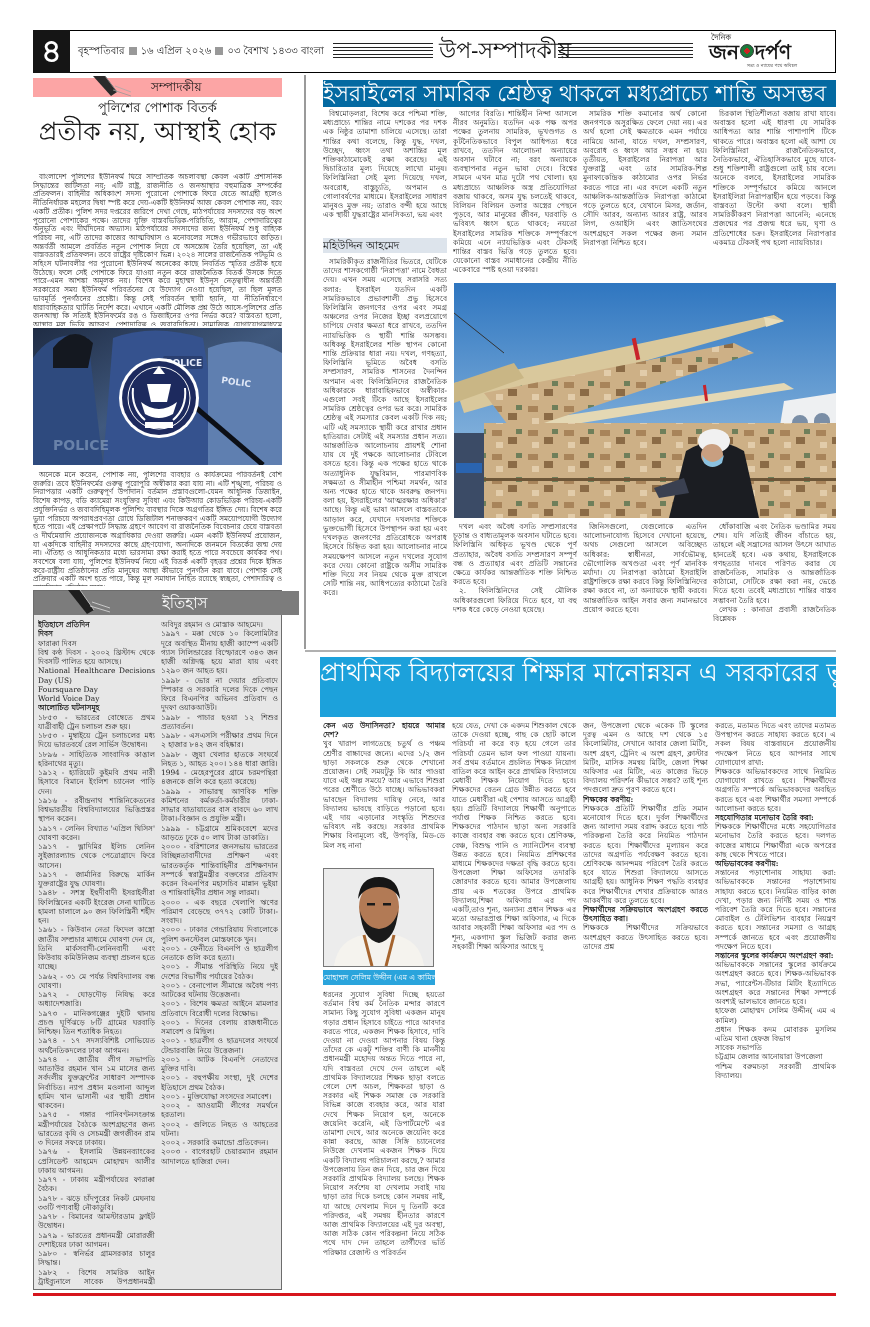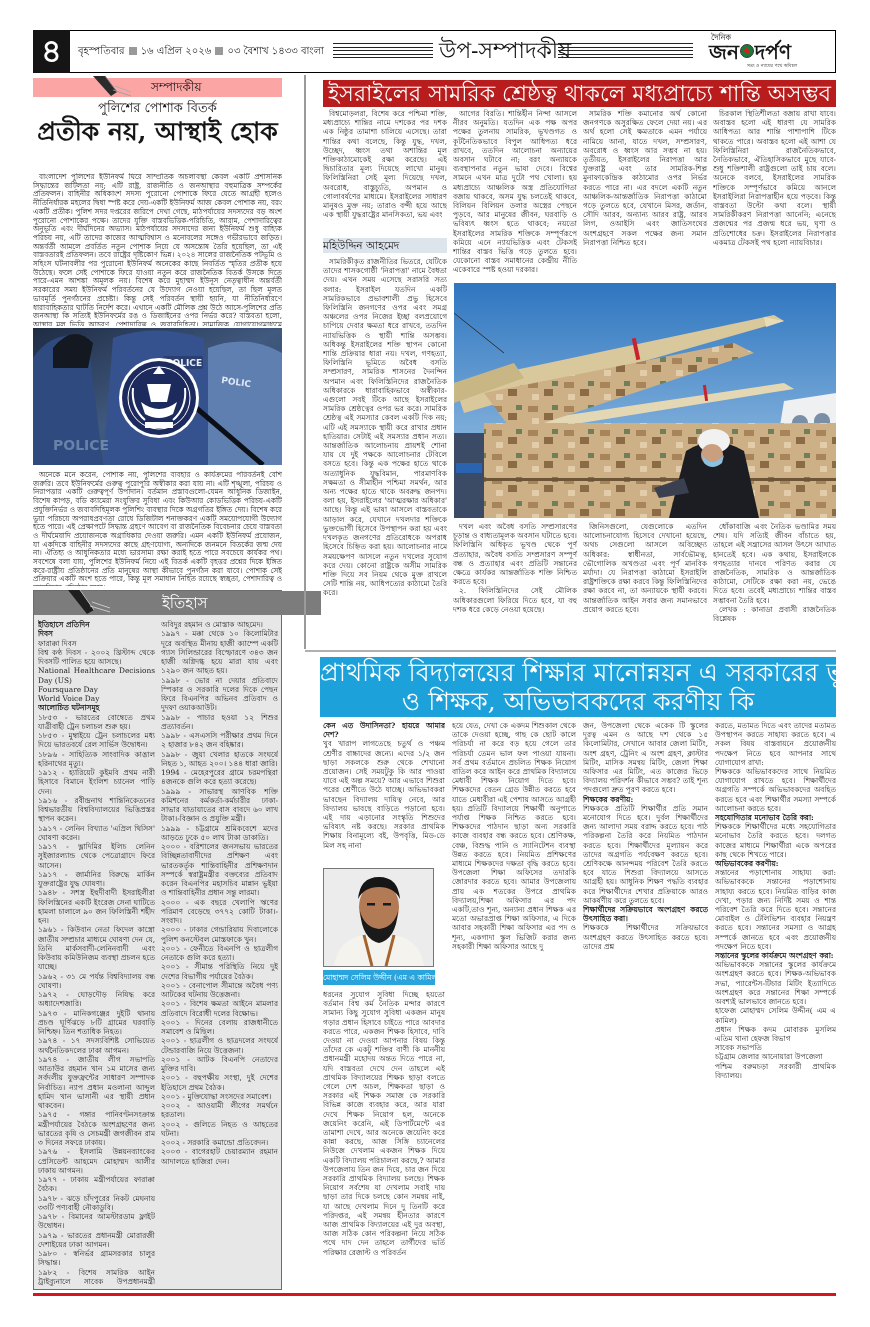--- a/index.html
+++ b/index.html
@@ -26,29 +26,29 @@
 
 
 .ed-bar{left:33px;top:78px;width:249px;height:19px;background:#fca5a5}
 .ed-bar .lbl{position:absolute;left:118px;top:0;font-size:12px;line-height:19px;color:#111}
 .pen{position:absolute}
 .kicker{left:33px;top:99px;width:249px;height:17px;text-align:center;font-size:13px;line-height:17px}
 .ed-head{left:33px;top:119px;width:249px;height:54px;text-align:center;font-size:25px;line-height:26px}
 .ed-body{left:33px;width:249px;font-size:7.2px;line-height:8.7px}
 .photo{overflow:hidden}
 .history{left:33px;top:590px;width:249px;height:700px;border:1px solid #6c6c6c;background:#e7e7e7}
-.history .bar{position:absolute;left:0;top:0;width:287px;height:24px;background:#7c7c7c}
+.history .bar{position:absolute;left:0;top:0;width:265px;height:24px;background:#7c7c7c}
 .history .bar .lbl{position:absolute;left:128px;top:0;color:#fff;font-size:15px;line-height:24px}
 .hcol{position:absolute;top:29px;height:666px;font-size:7.4px;line-height:9.25px}
 .divider{left:304px;top:75px;width:1.5px;height:574px;background:#9a9a9a}
 .hr{left:305px;top:650px;width:531px;height:1.5px;background:#b0b0b0}
 .red-rule{left:33px;top:1293px;width:803px;height:3px;background:#d6151c}
 
 
-.banner1{left:323px;top:80px;width:513px;height:27px;background:#b91c1c;color:#fff;text-align:center;font-size:22px;line-height:27px;white-space:nowrap;overflow:hidden}
+.banner1{left:323px;top:80px;width:513px;height:27px;background:#0369a1;color:#fff;text-align:left;font-size:22px;line-height:27px;white-space:nowrap;overflow:hidden}
 .author-box{left:323px;top:238px;width:124px;height:15px;background:#dde4ec;text-align:left;font-size:10.5px;line-height:15px;white-space:nowrap;overflow:hidden}
 .banner2{left:320px;top:657px;width:516px;height:60px;background:#1ca1db;color:#fff;text-align:center;font-size:25px;line-height:29px;padding-top:1px;overflow:hidden}
 .caption{left:323px;top:970px;width:112px;height:15px;background:#2aa4dc;color:#fff;font-size:7.6px;line-height:15px;text-align:center;white-space:nowrap;overflow:hidden}
 .portrait{left:323px;top:868px;width:111px;height:99px;border:1px solid #777}
 </style>
 </head>
 <body>
 
 <header class="abs hdr">
   <div class="pgnum">৪</div>
@@ -68,21 +68,21 @@
 <div class="abs ed-bar">
   <svg class="pen" style="left:58px;top:-4px" width="42" height="24" viewBox="0 0 42 24">
     <path d="M2 2 L14 2 L26 18 L20 22 Z" fill="#2b2b2b"></path>
     <path d="M14 2 L26 18" stroke="#777" stroke-width="1"></path>
     <path d="M22 16 L40 22" stroke="#999" stroke-width="0.8"></path>
     <path d="M24 12 L40 18" stroke="#aaa" stroke-width="0.8"></path>
   </svg>
   <span class="lbl">সম্পাদকীয়</span>
 </div>
 <div class="abs kicker">পুলিশের পোশাক বিতর্ক</div>
-<h1 class="abs ed-head" style="font-weight:bold">
+<h1 class="abs ed-head" style="font-weight:normal">
   <span style="display:block">প্রতীক নয়, আস্থাই হোক</span>
 </h1>
 <div class="abs txt ed-body" style="top:173px;height:153px">
     <p class="ind">বাংলাদেশ পুলিশের ইউনিফর্ম ঘিরে সাম্প্রতিক অচলাবস্থা কেবল একটি প্রশাসনিক সিদ্ধান্তের জটিলতা নয়; এটি রাষ্ট্র, রাজনীতি ও জনআস্থার বহুমাত্রিক সম্পর্কের প্রতিফলন। বাহিনীর অধিকাংশ সদস্য পুরোনো পোশাকে ফিরে যেতে আগ্রহী হলেও নীতিনির্ধারক মহলের দ্বিধা স্পষ্ট করে দেয়-একটি ইউনিফর্ম আজ কেবল পোশাক নয়, বরং একটি প্রতীক। পুলিশ সদর দপ্তরের জরিপে দেখা গেছে, মাঠপর্যায়ের সদস্যদের বড় অংশ পুরোনো পোশাকের পক্ষে। তাদের যুক্তি বাস্তবভিত্তিক-পরিচিতি, আরাম, পেশাদারিত্বের অনুভূতি এবং দীর্ঘদিনের অভ্যাস। মাঠপর্যায়ের সদস্যদের জন্য ইউনিফর্ম শুধু বাহ্যিক পরিচয় নয়, এটি তাদের কাজের আত্মবিশ্বাস ও মনোবলের সঙ্গেও গভীরভাবে জড়িত। অন্তর্বর্তী আমলে প্রবর্তিত নতুন পোশাক নিয়ে যে অসন্তোষ তৈরি হয়েছিল, তা এই বাস্তবতারই প্রতিফলন। তবে রাষ্ট্রের দৃষ্টিকোণ ভিন্ন। ২০২৪ সালের রাজনৈতিক পটভূমি ও সহিংস ঘটনাবলীর পর পুরোনো ইউনিফর্ম অনেকের কাছে নিবর্তিত স্মৃতির প্রতীক হয়ে উঠেছে। ফলে সেই পোশাকে ফিরে যাওয়া নতুন করে রাজনৈতিক বিতর্ক উসকে দিতে পারে-এমন আশঙ্কা অমূলক নয়। বিশেষ করে মুহাম্মদ ইউনূস নেতৃত্বাধীন অন্তর্বর্তী সরকারের সময় ইউনিফর্ম পরিবর্তনের যে উদ্যোগ নেওয়া হয়েছিল, তা ছিল মূলত ভাবমূর্তি পুনর্গঠনের প্রচেষ্টা। কিন্তু সেই পরিবর্তন স্থায়ী হয়নি, যা নীতিনির্ধারণে ধারাবাহিকতার ঘাটতি নির্দেশ করে। এখানে একটি মৌলিক প্রশ্ন উঠে আসে-পুলিশের প্রতি জনআস্থা কি সত্যিই ইউনিফর্মের রঙ ও ডিজাইনের ওপর নির্ভর করে? বাস্তবতা হলো, আস্থার মূল ভিত্তি আচরণ, পেশাদারিত্ব ও জবাবদিহিতা। সামাজিক যোগাযোগমাধ্যমে সাধারণ মানুষের প্রতিক্রিয়াতেও এই বিষয়টি প্রতিফলিত হয়েছে।</p>
   </div>
 
 <div class="abs photo" style="left:33px;top:328px;width:249px;height:137px">
   <svg width="249" height="137" viewBox="0 0 249 137">
     <defs>
       <linearGradient id="pbg" x1="0" y1="0" x2="1" y2="1">
@@ -258,21 +258,20 @@
   </div>
 <div class="abs txt" style="left:713px;top:522px;width:123px;height:121px">
     <p class="ind">ধোঁকাবাজি এবং নৈতিক ভণ্ডামির সময় শেষ। যদি সত্যিই জীবন বাঁচাতে হয়, তাহলে এই সন্ত্রাসের আসল উৎসে আঘাত হানতেই হবে। এক কথায়, ইসরাইলকে গণহত্যার দানবে পরিণত করার যে রাজনৈতিক, সামরিক ও আন্তর্জাতিক কাঠামো, সেটিকে রক্ষা করা নয়, ভেঙে দিতে হবে। তবেই মধ্যপ্রাচ্যে শান্তির বাস্তব সম্ভাবনা তৈরি হবে।</p>
     <p class="ind">লেখক : কানাডা প্রবাসী রাজনৈতিক বিশ্লেষক</p>
   </div>
 
 <div class="abs hr"></div>
 
 <h2 class="abs banner2" style="font-weight:normal">
   <span style="display:block;white-space:nowrap">প্রাথমিক বিদ্যালয়ের শিক্ষার মানোন্নয়ন এ সরকারের ভূমিকা</span>
-  <span style="display:block;white-space:nowrap">ও শিক্ষক, অভিভাবকদের করণীয় কি</span>
 </h2>
 
 <div class="abs txt" style="left:323px;top:721px;width:122px;height:145px">
     <p class="b">কেন এত উদাসিনতা? হায়রে আমার দেশ?</p>
     <p>খুব খারাপ লাগতেছে চতুর্থ ও পঞ্চম শ্রেণীর বাচ্চাদের জন্যে। এদের ১/২ জন ছাড়া সকলকে শুরু থেকে শেখানো প্রয়োজন। সেই সময়টুকু কি আর পাওয়া যাবে এই অল্প সময়ে? আর এভাবে শিশুরা পরের শ্রেণীতে উঠে যাচ্ছে। অভিভাবকরা ভাবছেন বিদ্যালয় দায়িত্ব নেবে, আর বিদ্যালয় ভাবছে বাড়িতে পড়ানো হবে। এই দায় এড়ানোর সংস্কৃতি শিশুদের ভবিষ্যৎ নষ্ট করছে। সরকার প্রাথমিক শিক্ষায় বিনামূল্যে বই, উপবৃত্তি, মিড-ডে মিল সহ নানা</p>
   </div>
 
 <div class="abs photo portrait">
   <svg width="109" height="97" viewBox="0 0 109 97">
     <rect width="109" height="97" fill="#ececec"></rect>

